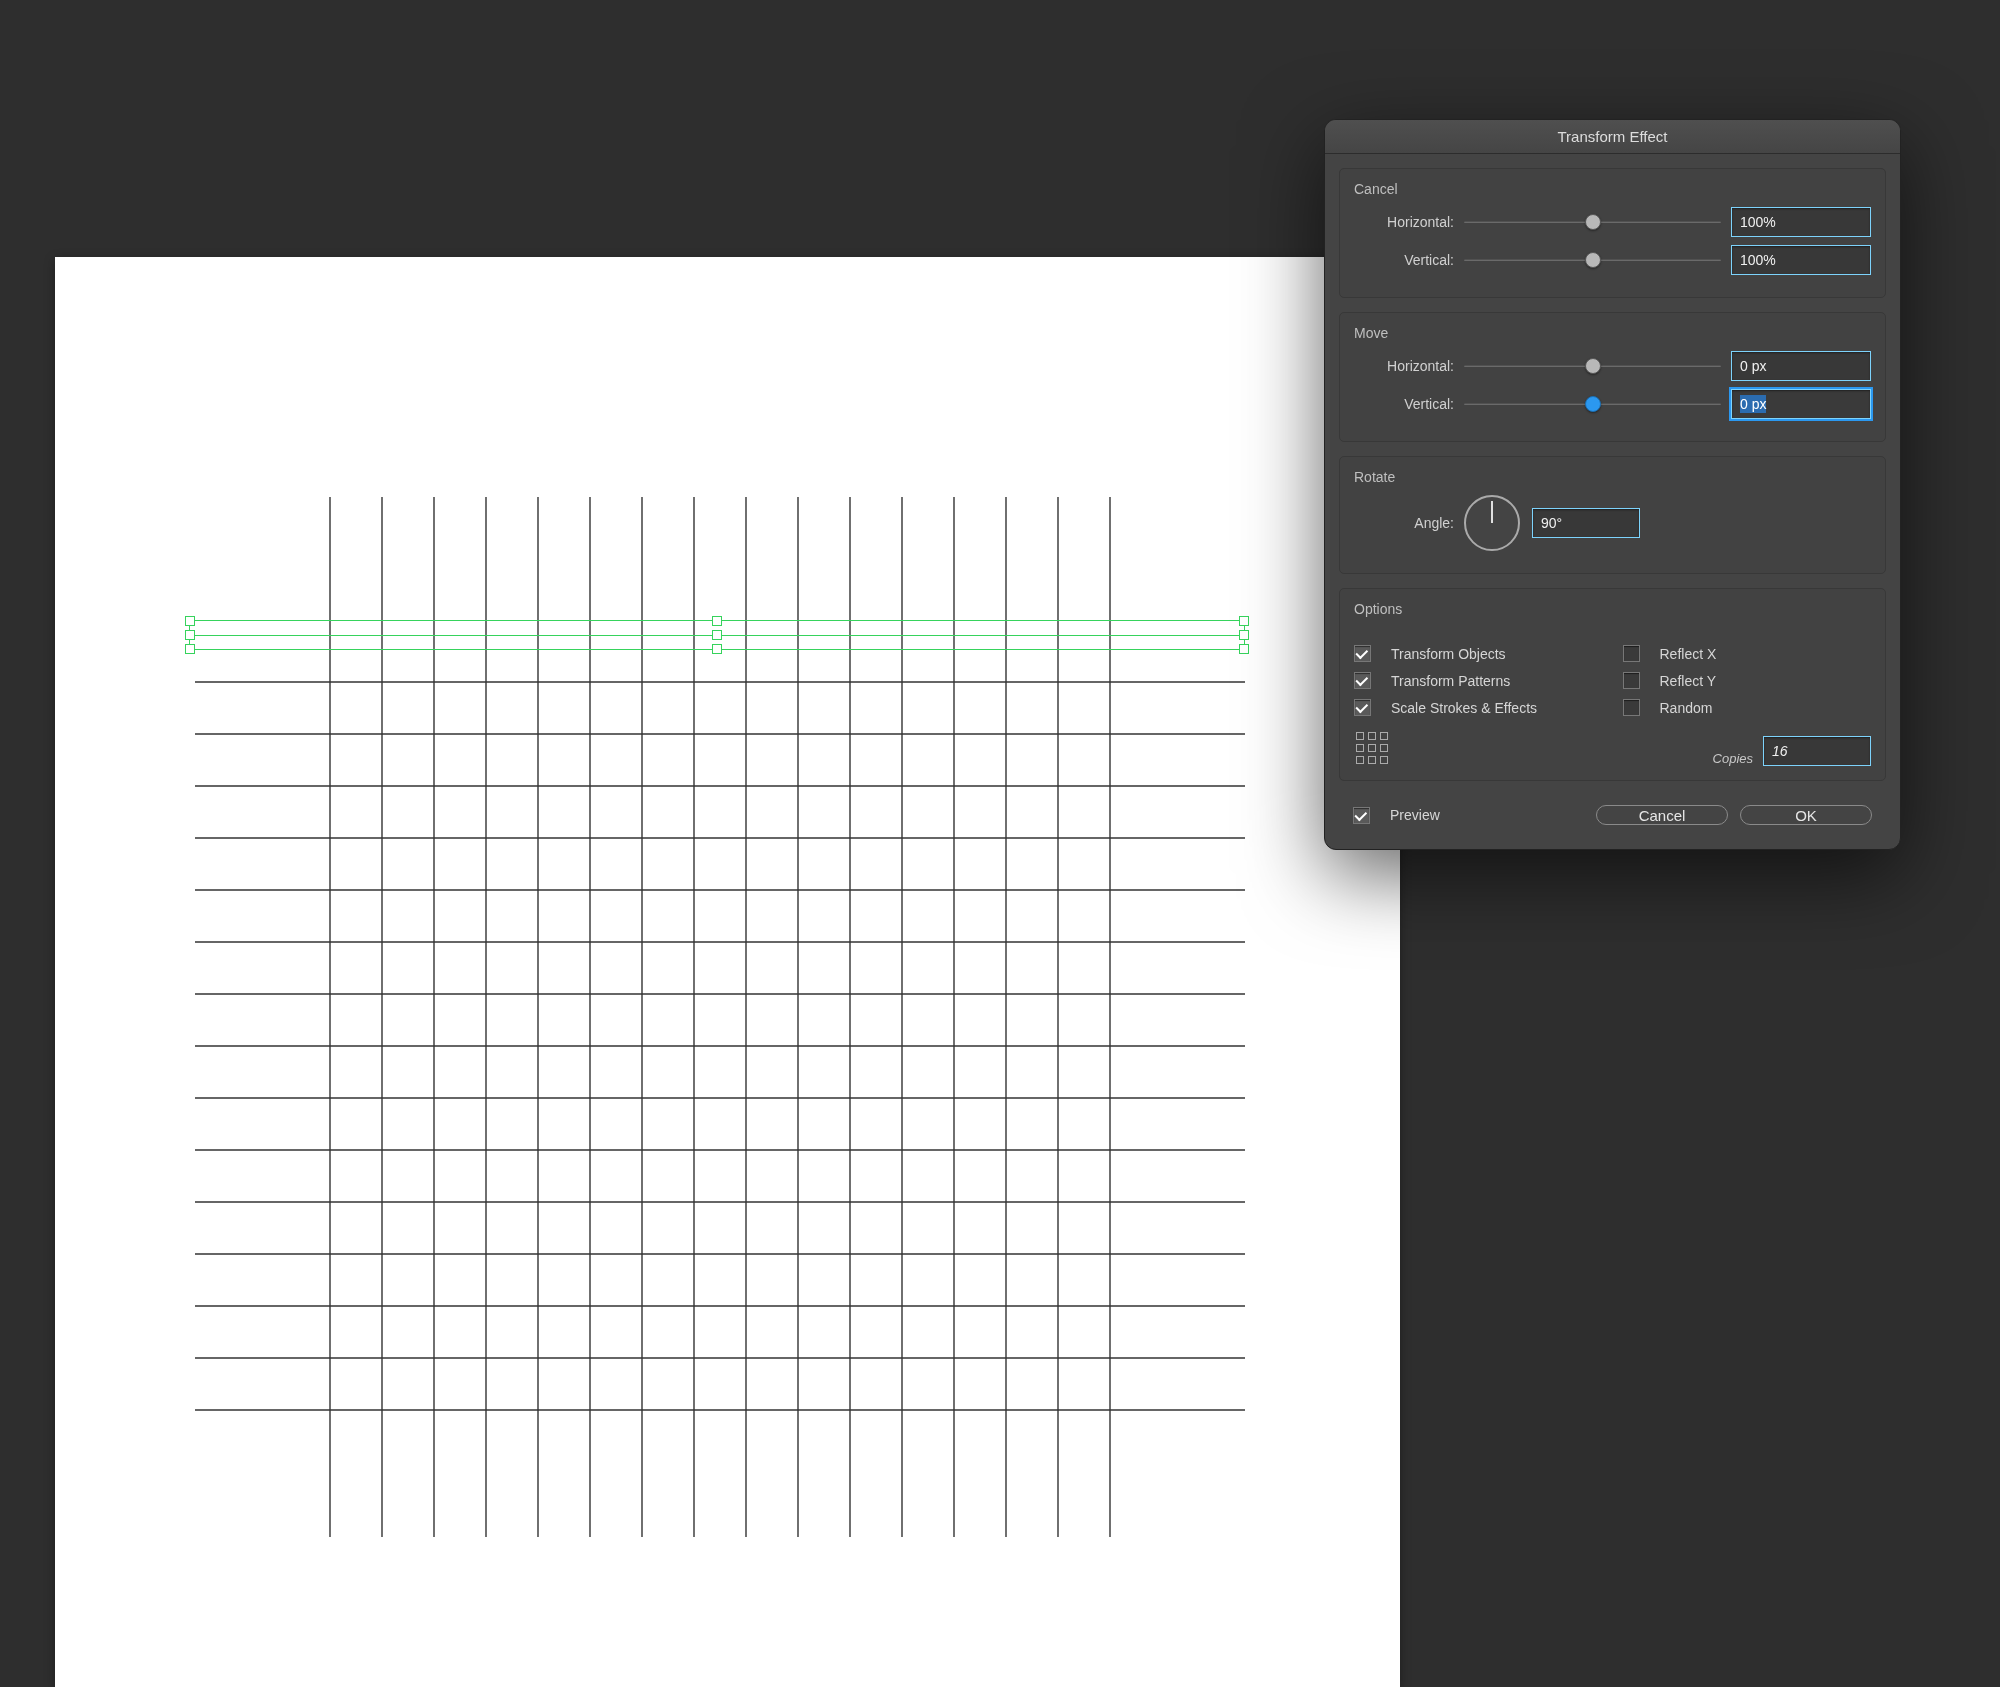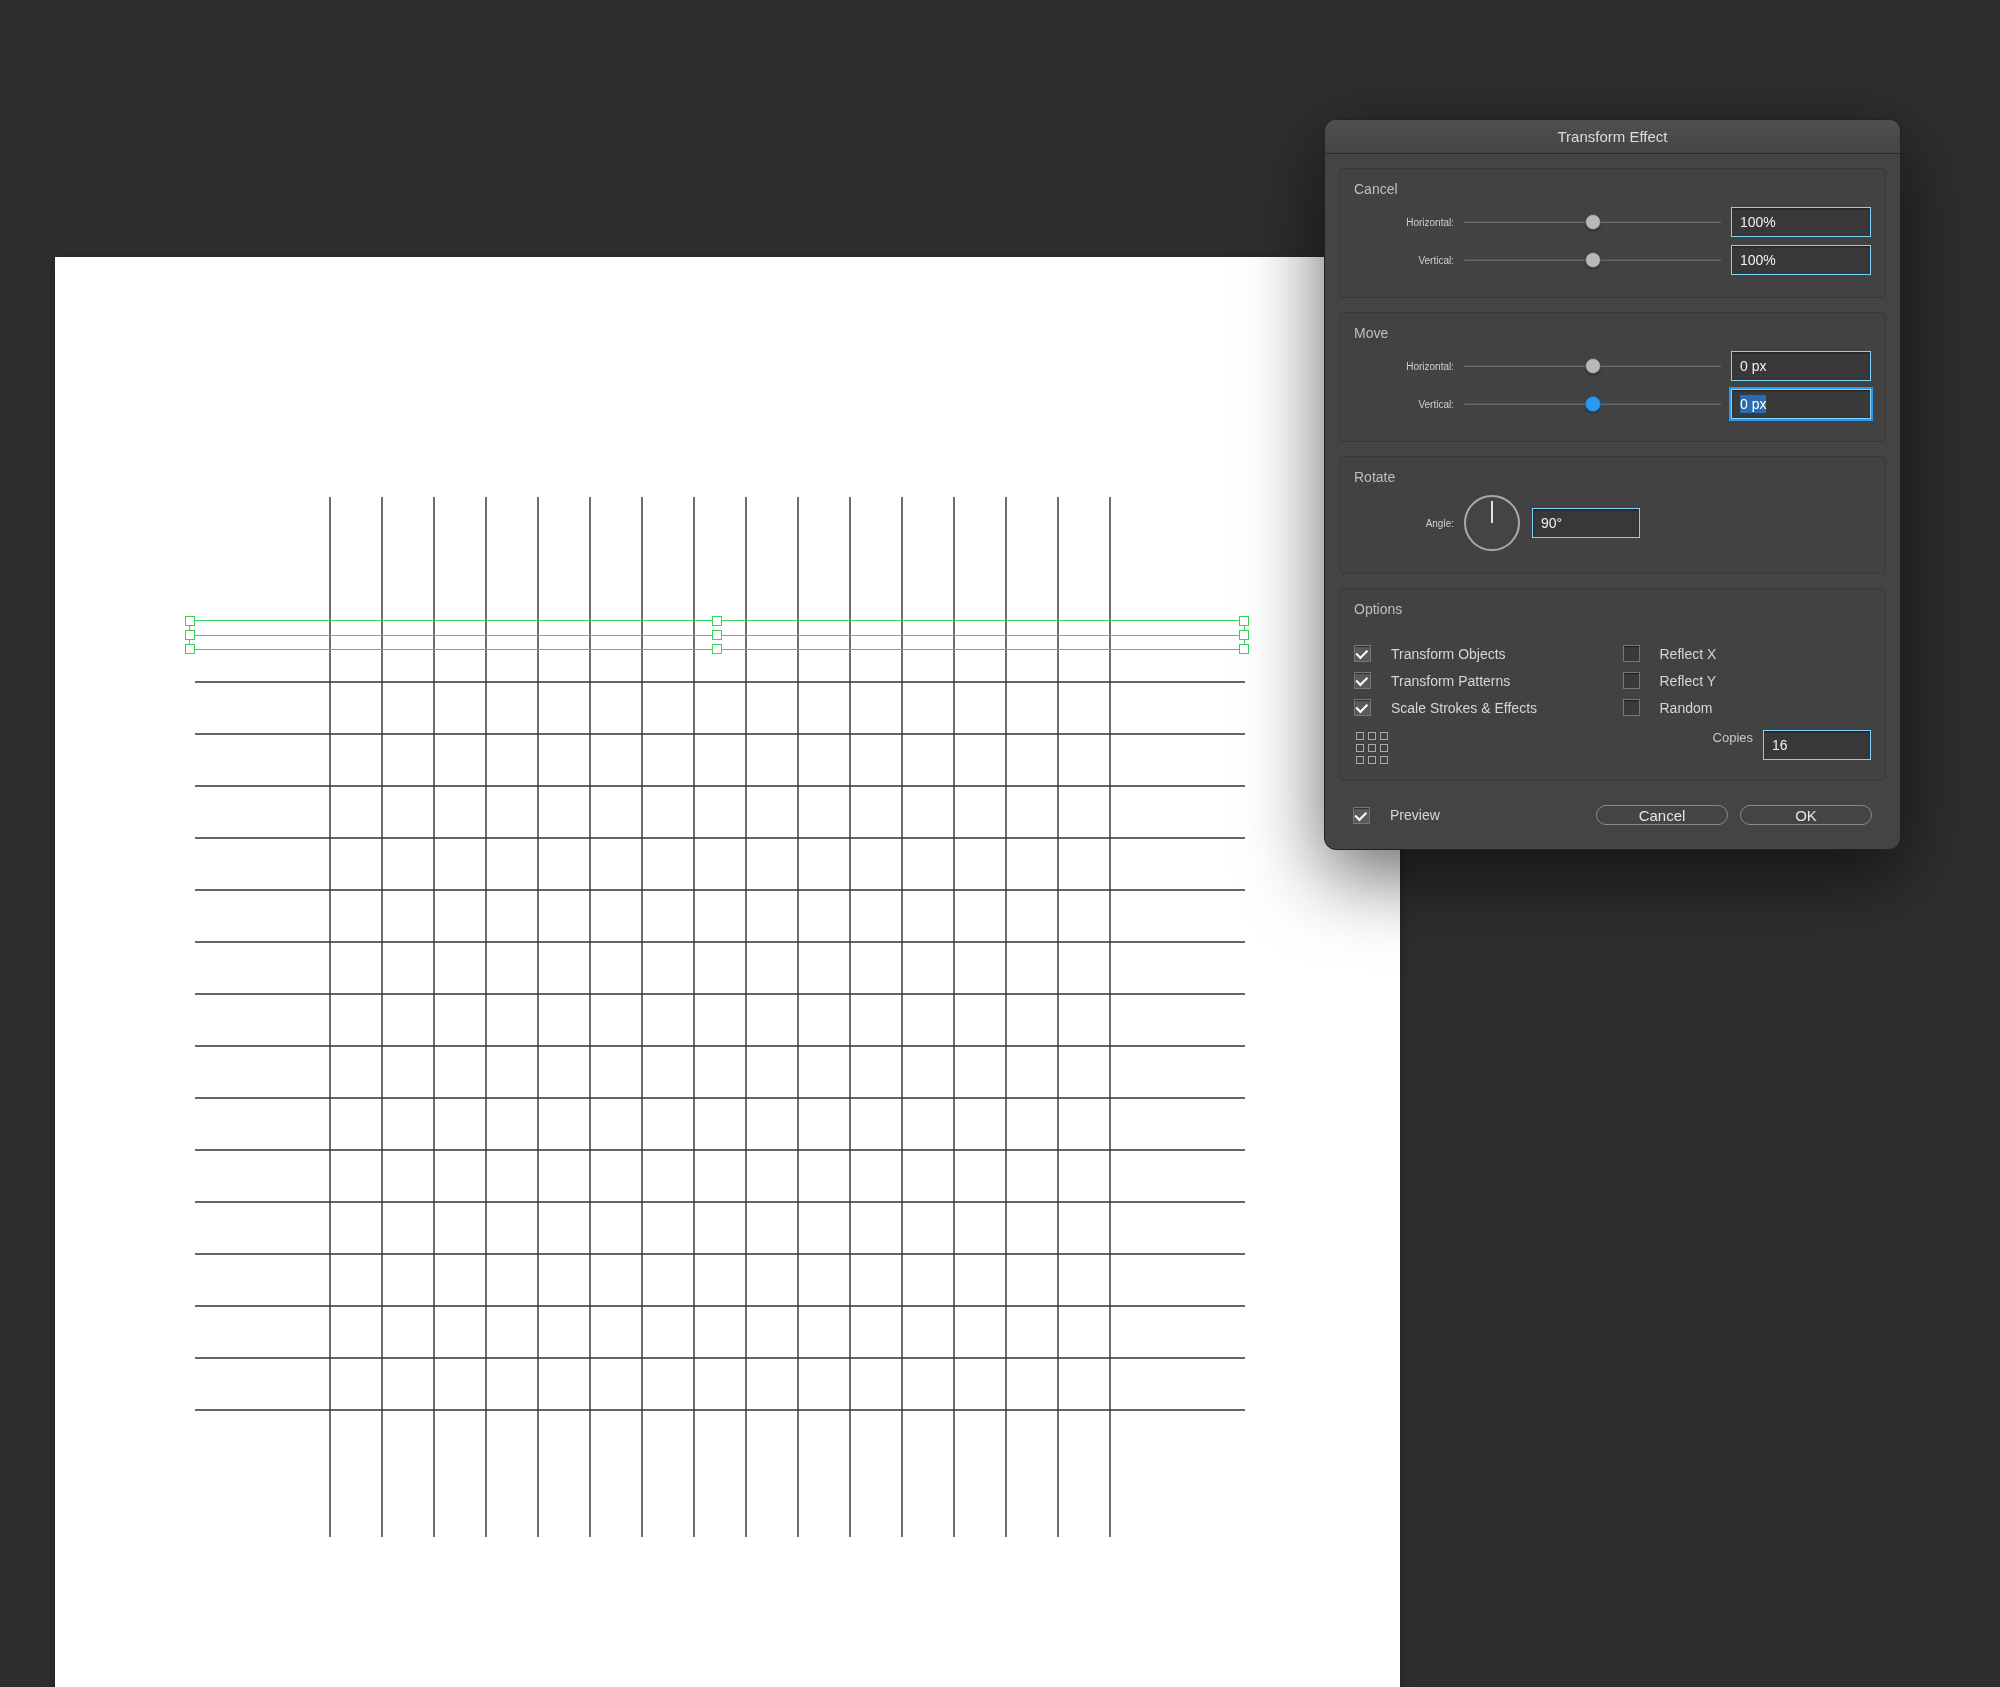--- a/index.html
+++ b/index.html
@@ -92,21 +92,21 @@
   .row {
     display: flex;
     align-items: center;
     margin: 8px 0;
     gap: 10px;
   }
   .row-label {
     width: 100px;
     text-align: right;
     color: #d0d0d0;
-    font-size: 10px;
+    font-size: 14px;
   }
   .angle-label { width: 100px; text-align: right; }
 
   .slider-track {
     flex: 1;
     height: 26px;
     position: relative;
     display: flex;
     align-items: center;
   }
@@ -225,22 +225,23 @@
     margin-right: 18px;
   }
   .anchor-icon span {
     width: 8px; height: 8px;
     border: 1px solid #aaa;
     background: transparent;
   }
 
   .copies-row {
     display: flex;
-    align-items: flex-start;
+    align-items: flex-end;
     margin-top: 14px;
+    font-style: italic;
   }
   .copies-row .filler { flex: 1; }
 
   
   .dialog-footer {
     display: flex;
     align-items: center;
     padding: 10px 14px 6px 14px;
     gap: 12px;
   }

